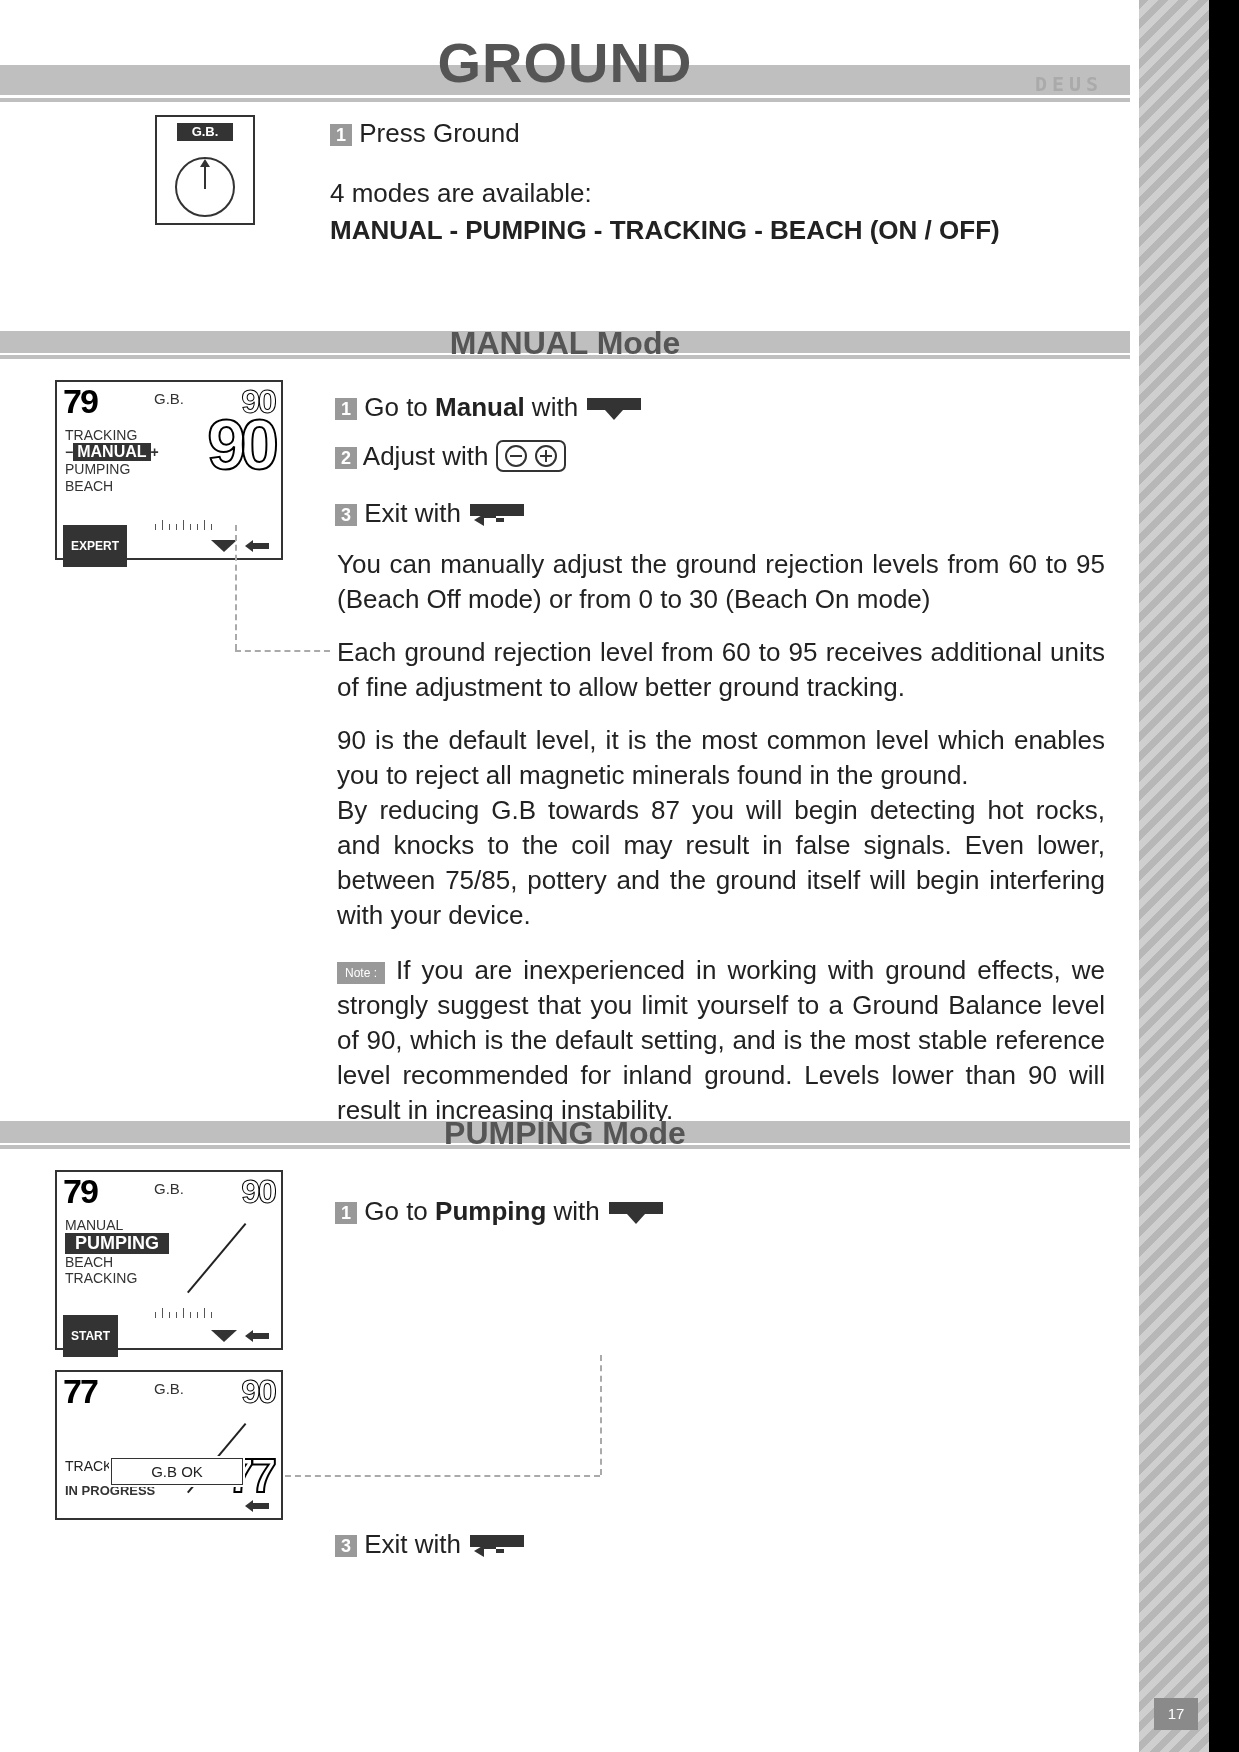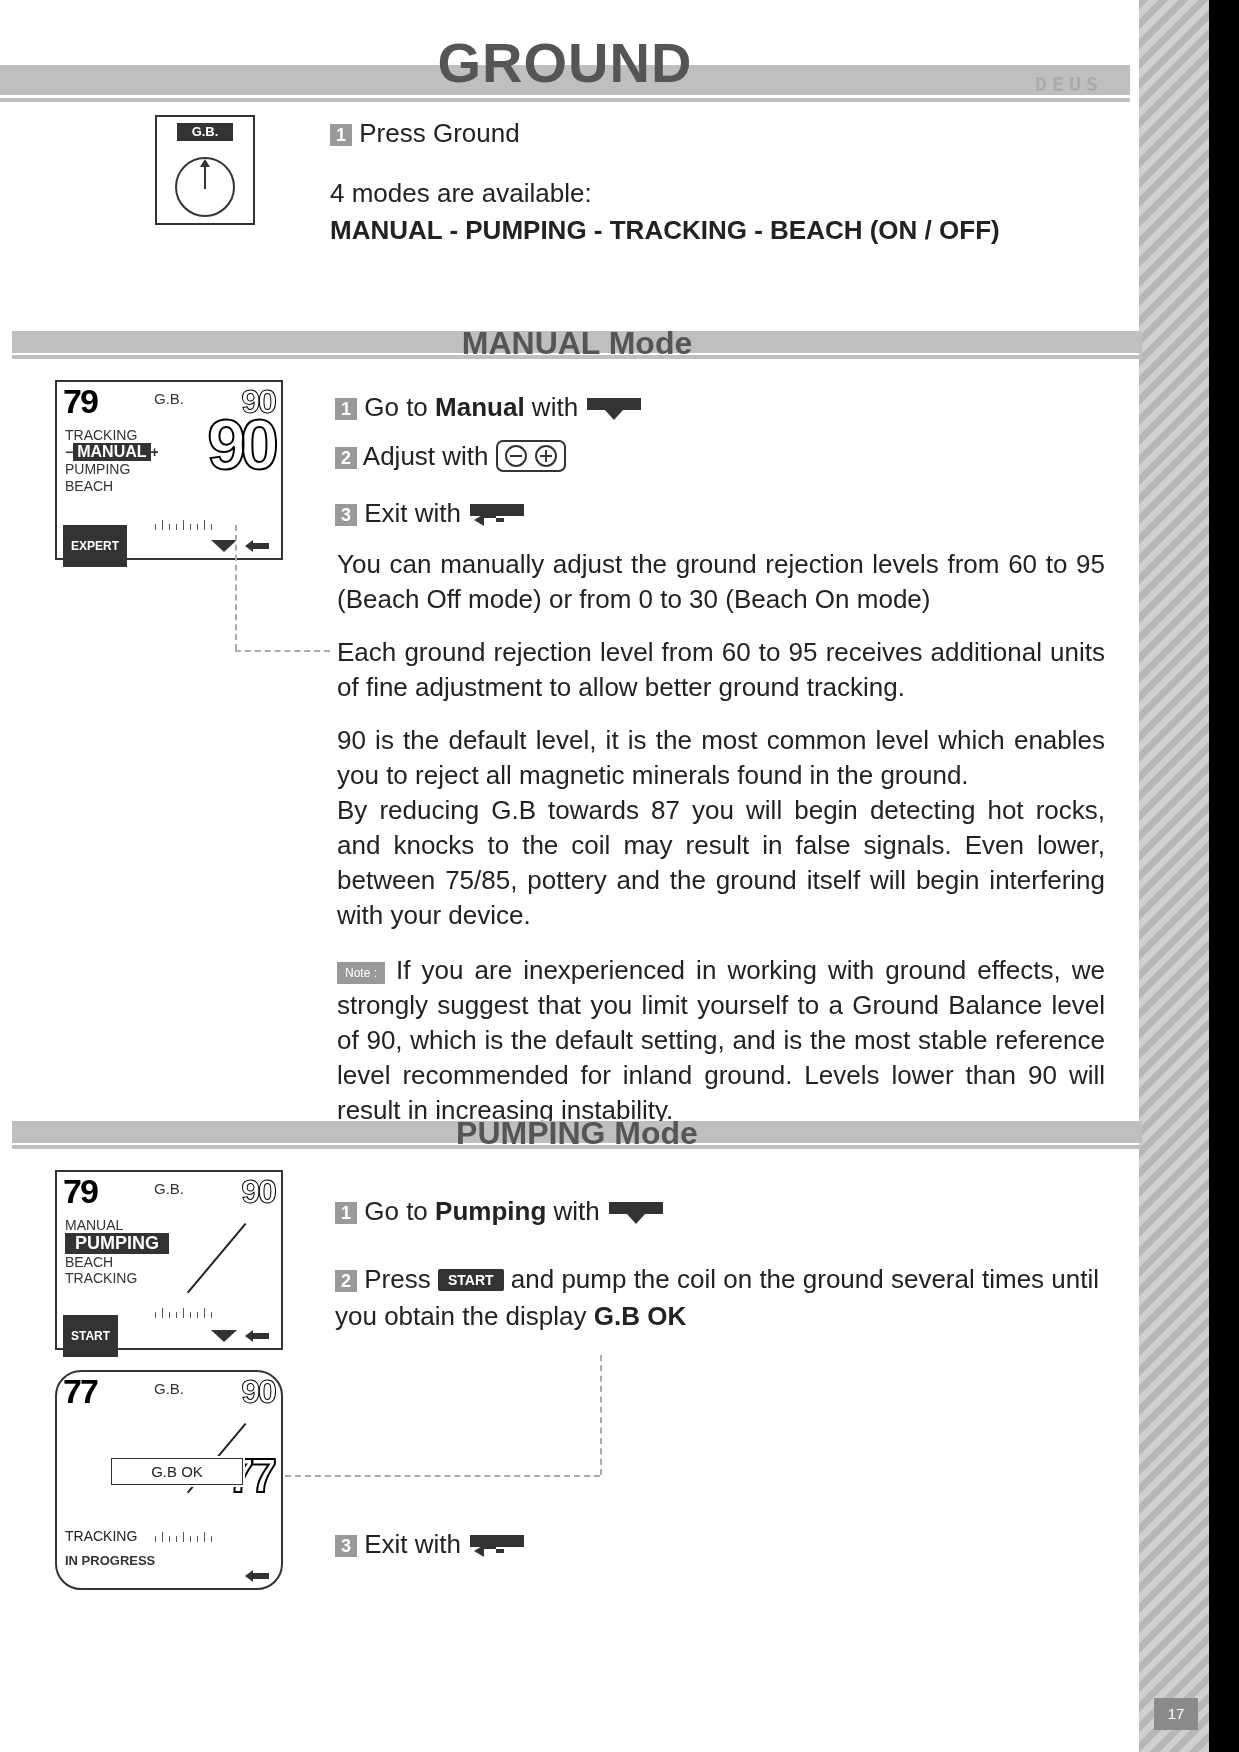--- a/index.html
+++ b/index.html
@@ -10,21 +10,21 @@
   .content{position:relative;width:1130px;height:100%;}
 
   
   .title-band{position:absolute;top:30px;left:0;width:1130px;}
   .title-bg{position:absolute;top:35px;left:0;width:1130px;height:30px;background:#bfbfbf;}
   .title-bg2{position:absolute;top:68px;left:0;width:1130px;height:4px;background:#bfbfbf;}
   .title-text{position:relative;text-align:center;font-weight:700;font-size:56px;color:#555;letter-spacing:1px;}
   .brand{position:absolute;top:42px;left:1035px;font-family:monospace;font-weight:700;letter-spacing:5px;color:#aaa;font-size:20px;}
 
   
-  .section-band{position:relative;width:1130px;height:40px;margin:10px 0 0 12px;}
+  .section-band{position:relative;width:1130px;height:40px;margin:10px 0 0 0;}
   .section-band .line1{position:absolute;left:0;top:6px;width:1130px;height:22px;background:#bfbfbf;}
   .section-band .line2{position:absolute;left:0;top:30px;width:1130px;height:4px;background:#bfbfbf;}
   .section-band .label{position:relative;text-align:center;font-weight:700;font-size:32px;color:#555;line-height:36px;}
 
   .body{position:absolute;top:115px;left:0;width:1130px;}
 
   
   .gb-icon{position:absolute;top:0;left:155px;width:100px;height:110px;border:2px solid #333;box-sizing:border-box;}
   .gb-icon .hdr{margin:6px auto 0;width:56px;height:18px;background:#333;color:#fff;font-size:13px;font-weight:700;text-align:center;line-height:18px;}
   .gb-icon .circle{margin:16px auto 0;width:56px;height:56px;border:2px solid #333;border-radius:50%;position:relative;}
@@ -223,21 +223,21 @@
               </svg>
             <svg class="svgbtn" width="30" height="16">
                 <path d="M2 8 L10 2 L10 5 L26 5 L26 11 L10 11 L10 14 Z" fill="#333"></path>
               </svg>
             <span style="width:6px;"></span>
           </div>
         </div>
       </div>
 
       <div style="position:absolute;top:1255px;left:55px;">
-        <div class="screen" style="height:220px;border-radius:26px;">
+        <div class="screen" style="height:150px;">
           <div class="topnums">
             <span class="digfilled">77</span>
             <span class="gblabel">G.B.</span>
             <span class="dig">90</span>
           </div>
           <div class="needlewrap">
               <div class="nd"></div>
             </div>
           <div class="menu">
             <div style="visibility:hidden;">M</div>
@@ -263,27 +263,20 @@
 
       <div class="steps" style="position:absolute;top:1078px;left:335px;width:770px;line-height:1.45;">
         <div style="margin-bottom:30px;">
           <span class="numbox">1</span>
           <span>Go to </span><b>Pumping</b><span> with</span>
           <svg class="svgbtn" width="54" height="22">
               <rect x="0" y="0" width="54" height="12" fill="#333"></rect>
               <polygon points="18,12 36,12 27,22" fill="#333"></polygon>
             </svg>
         </div>
-        <div>
-          <span class="numbox">2</span>
-          <span>Press </span>
-          <span class="keybox">START</span>
-          <span> and pump the coil on the ground several times until you obtain the display </span>
-          <b>G.B OK</b>
-        </div>
       </div>
 
       <div class="steps" style="position:absolute;top:1405px;left:335px;width:770px;">
         <span class="numbox">3</span>
         <span>Exit with</span>
         <svg class="svgbtn" width="54" height="22">
             <rect x="0" y="0" width="54" height="12" fill="#333"></rect>
             <path d="M14 12 L26 12 L26 18 L34 18 L34 14 L14 14 Z" fill="#333"></path>
             <polygon points="14,10 14,22 4,16" fill="#333"></polygon>
           </svg>

